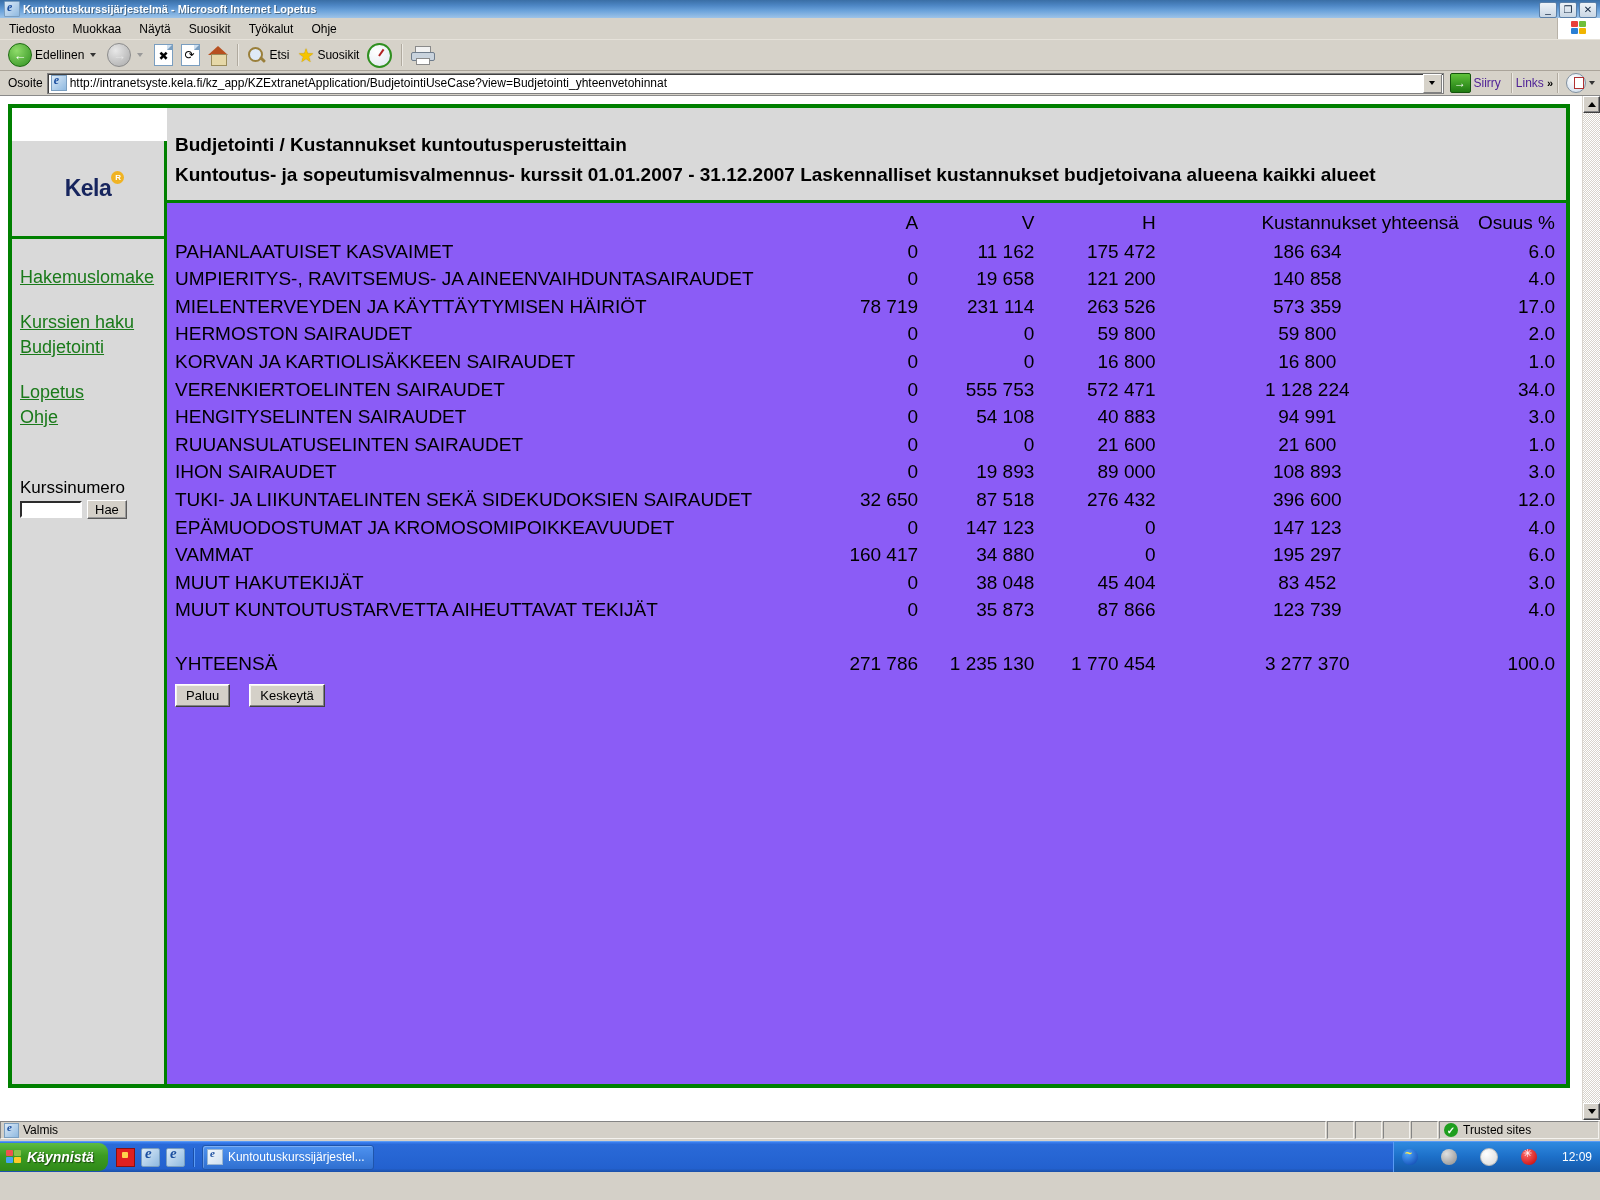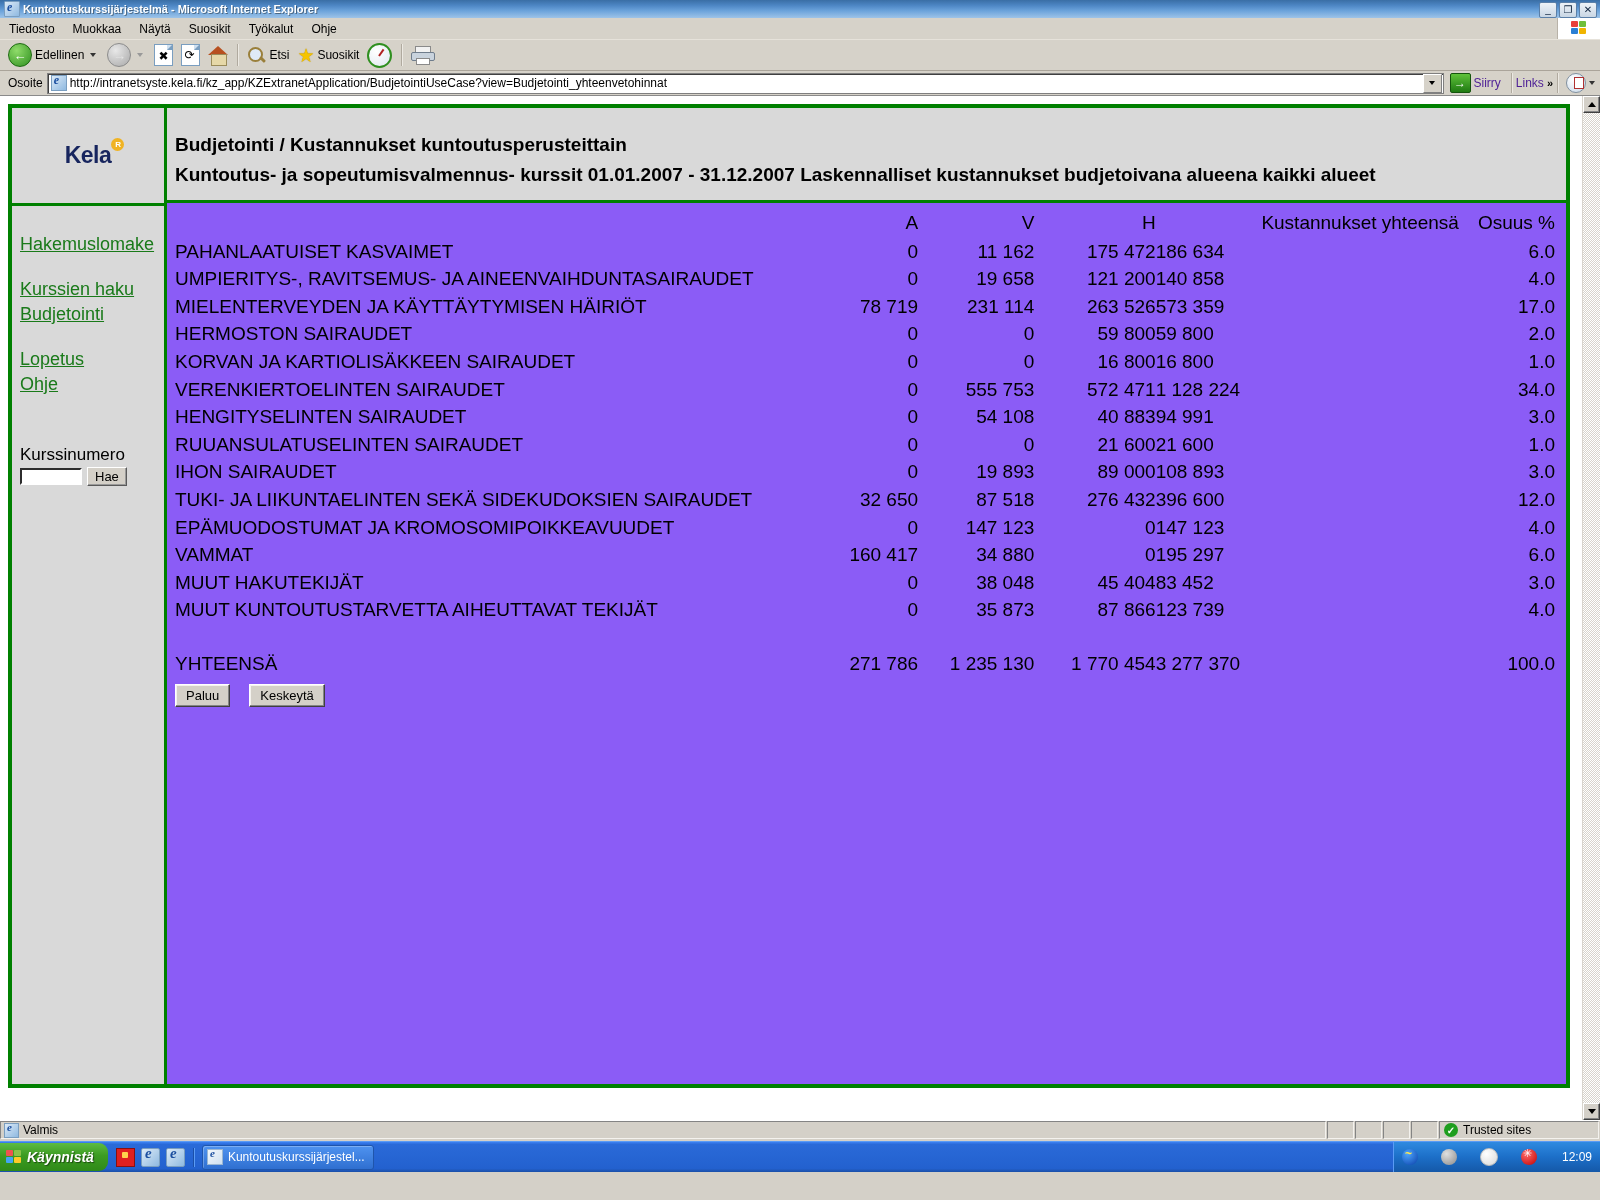--- a/index.html
+++ b/index.html
@@ -149,20 +149,21 @@
     width:1562px;height:984px;
     box-sizing:border-box;
     display:flex;
     flex-direction:row;
   }
   .sidebar{
     width:152px;flex:0 0 152px;
     border-right:3px solid #008000;
     display:flex;flex-direction:column;
     background:#000000;
+    margin-top:33px;
   }
   .logobox{
     height:95px;background:#d9d9d9;
     border-bottom:3px solid #008000;
     display:flex;align-items:center;justify-content:center;
   }
   .kela{position:relative;font:bold 23px "Liberation Sans",sans-serif;color:#17255e;letter-spacing:-0.5px;}
   .kela sup{
     position:absolute;right:-13px;top:-4px;
     width:13px;height:13px;border-radius:50%;
@@ -206,21 +207,21 @@
   table.rep{border-collapse:collapse;width:1380px;}
   table.rep th,table.rep td{
     font:19px "Liberation Sans",sans-serif;color:#000;
     padding:0;line-height:27.6px;white-space:nowrap;
   }
   table.rep th{font-weight:normal;text-align:right;padding-bottom:1px;}
   th.c-name,td.c-name{text-align:left;width:630px;}
   th.c-a,td.c-a{width:105px;text-align:right;}
   th.c-v,td.c-v{width:115px;text-align:right;}
   th.c-h,td.c-h{width:120px;text-align:right;}
-  th.c-tot,td.c-tot{width:300px;text-align:left;}
+  th.c-tot,td.c-tot{width:300px;text-align:center;}
   th.c-pct,td.c-pct{width:95px;text-align:right;}
   tr.totals td{font-weight:normal;padding-top:26px;}
   .btnrow{padding:6px 0 0 8px;display:flex;gap:19px;}
   .winbtn2{
     background:#d4d0c8;
     border:1px solid #fff;border-right-color:#404040;border-bottom-color:#404040;
     box-shadow:inset -1px -1px 0 #848484, inset 1px 1px 0 #f4f2ee;
     font:13px "Liberation Sans",sans-serif;color:#000;
     padding:3px 10px;
   }
@@ -321,21 +322,21 @@
   .tr-white{background:radial-gradient(circle at 35% 30%,#fff,#d8d8d8);border:1px solid #bdbdbd;}
   .tr-red{background:radial-gradient(circle at 35% 30%,#ff6b6b,#c20000);position:relative;}
   .tr-red:after{content:"✳";position:absolute;left:2px;top:-2px;color:#fff;font-size:11px;}
   .clock{color:#fff;font:12px "Liberation Sans",sans-serif;padding-left:2px;}
 </style>
 </head>
 <body>
 
 <div class="titlebar">
   <div class="ticon"></div>
-  <div class="ttext">Kuntoutuskurssijärjestelmä - Microsoft Internet Explorer</div>
+  <div class="ttext">Kuntoutuskurssijärjestelmä - Microsoft Internet Lopetus</div>
   <div class="winbtns">
     <div class="winbtn">_</div>
     <div class="winbtn">❐</div>
     <div class="winbtn">✕</div>
   </div>
 </div>
 
 <div class="menubar">
   <div class="mi">Tiedosto</div>
   <div class="mi">Muokkaa</div>

